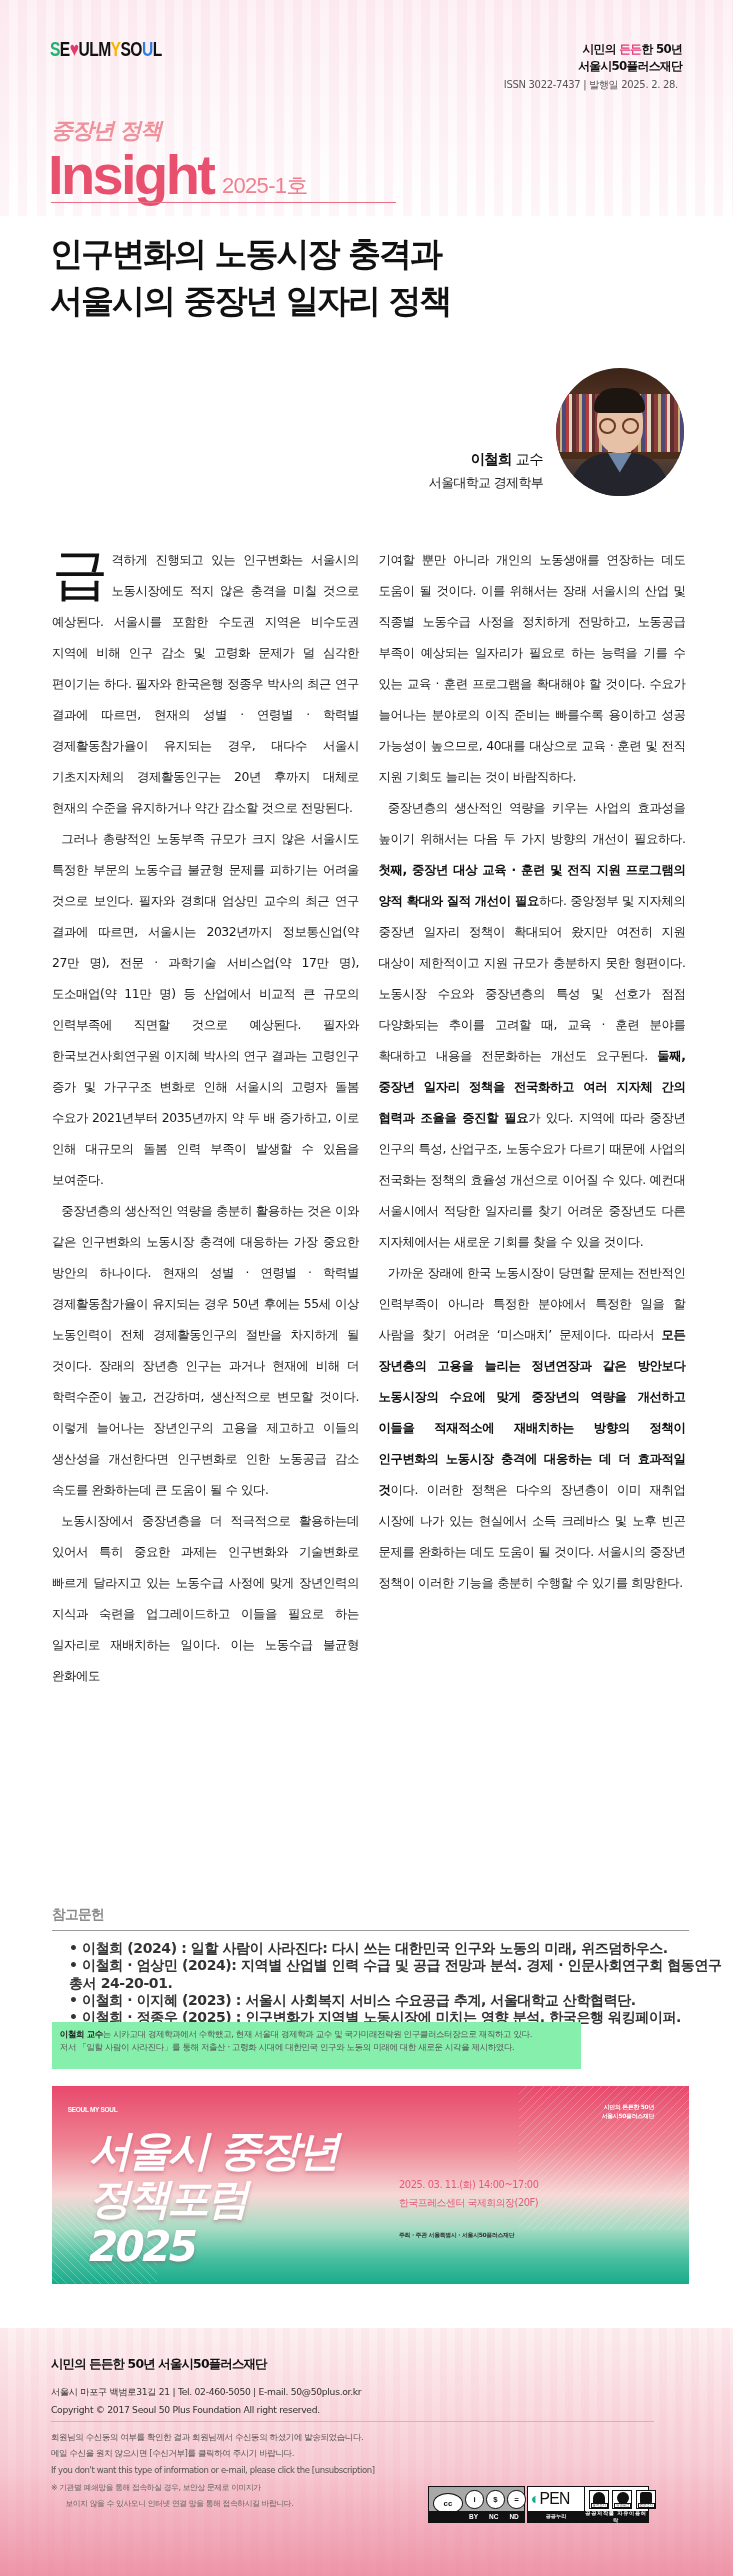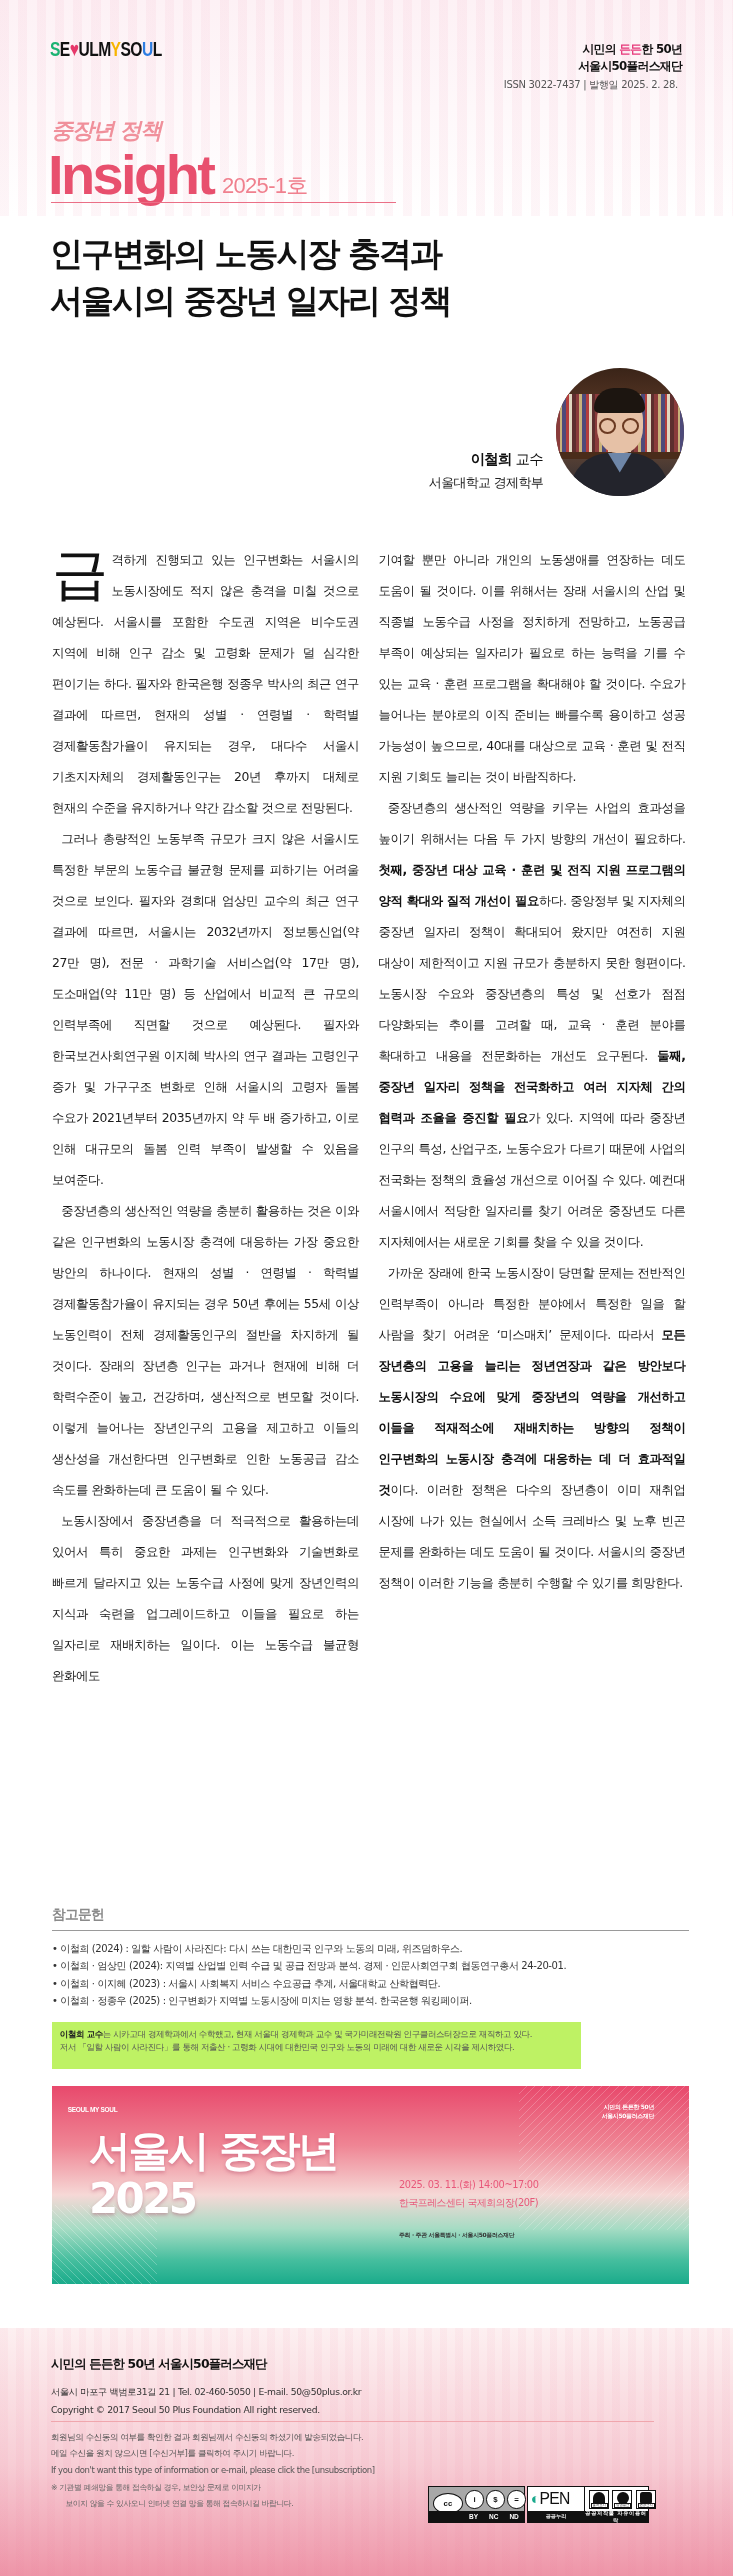--- a/index.html
+++ b/index.html
@@ -49,36 +49,36 @@
   .cols { position: absolute; left: 52px; top: 544px; width: 634px; display: flex; gap: 19.6px; }
   .col { width: 307px; font-size: 12.4px; line-height: 31px; color: #1a1a1a; letter-spacing: -0.4px; text-align: justify; word-break: keep-all; }
   .col p { text-indent: 0; }
   .col p.ind { text-indent: 9.2px; }
   .dropcap { float: left; font-size: 56px; line-height: 54px; font-weight: 400; margin: 2.6px 3.9px 0 0; color: #111; }
   .col b { font-weight: 700; color: #111; }
 
   
   .ref-title { position: absolute; left: 52px; top: 1906px; font-size: 13.7px; font-weight: 700; color: #8a8a8a; letter-spacing: -0.7px; }
   .ref-line { position: absolute; left: 52px; top: 1930px; width: 637px; height: 0.7px; background: #9a9a9a; }
-  .refs { position: absolute; left: 52px; top: 1940px; list-style: none; font-size: 10px; line-height: 17.3px; color: #333; letter-spacing: -0.4px; }
+  .refs { position: absolute; left: 69px; top: 1940px; list-style: none; font-size: 14px; line-height: 17.3px; color: #333; letter-spacing: -0.4px; font-weight: bold; }
   .refs li::before { content: "• "; }
-  .bio { position: absolute; left: 52px; top: 2022px; width: 529px; height: 47px; background: #bef264; padding: 5.9px 7.8px; font-size: 8.5px; line-height: 13px; color: #555; letter-spacing: -0.4px; }
+  .bio { position: absolute; left: 52px; top: 2022px; width: 529px; height: 47px; background: #86efac; padding: 5.9px 7.8px; font-size: 8.5px; line-height: 13px; color: #555; letter-spacing: -0.4px; }
   .bio b { color: #222; }
 
   
   .banner { position: absolute; left: 52px; top: 2086px; width: 637px; height: 198px; overflow: hidden;
     background: linear-gradient(180deg, #e8496c 0%, #ef8594 30%, #f6d8d6 55%, #a6dcc4 72%, #45be9e 88%, #1aab8b 100%); }
   .banner::after { content: ""; position: absolute; right: -39px; top: -26px; width: 209px; height: 170px;
     background: repeating-linear-gradient(135deg, rgba(255,255,255,0.22) 0 0.7px, rgba(255,255,255,0) 0.7px 5.9px);
     transform: rotate(0deg); }
   .banner::before { content: ""; position: absolute; left: -26px; bottom: -26px; width: 131px; height: 105px;
     background: repeating-linear-gradient(45deg, rgba(255,255,255,0.25) 0 0.7px, rgba(255,255,255,0) 0.7px 5.9px); }
   .bn-logo { position: absolute; left: 15.7px; top: 19.6px; font-family: "Liberation Sans", sans-serif; font-weight: 700; font-size: 6.5px; color: #fff; letter-spacing: -0.3px; }
   .bn-tag { position: absolute; right: 35px; top: 17px; text-align: right; font-size: 5.9px; line-height: 8.5px; color: #fff; font-weight: 700; letter-spacing: -0.3px; }
-  .bn-title { position: absolute; left: 37px; top: 41px; font-size: 42px; line-height: 48px; font-weight: 700; color: #fff; letter-spacing: -2.6px; text-shadow: 0 2px 3.9px rgba(160,40,80,0.35); z-index: 1; }
+  .bn-title { position: absolute; left: 37px; top: 41px; font-size: 42px; line-height: 48px; font-weight: 700; color: #fff; letter-spacing: -2.6px; text-shadow: 0 2px 3.9px rgba(160,40,80,0.35); z-index: 1; font-style: italic; }
   .bn-when { position: absolute; left: 347px; top: 90px; font-size: 9.8px; line-height: 18.3px; color: #e8587a; letter-spacing: -0.4px; z-index: 1; }
   .bn-host { position: absolute; left: 347px; top: 145px; font-size: 5.9px; color: #333; font-weight: 700; letter-spacing: -0.3px; z-index: 1; }
 
   
   .footer { position: absolute; left: 0; top: 2328px; width: 734px; height: 248px;
     background:
       repeating-linear-gradient(90deg, rgba(230,120,150,0.06) 0 7.8px, rgba(255,255,255,0) 7.8px 15.7px),
       linear-gradient(180deg, #fdf0f1 0%, #f7cdd5 55%, #ee95a8 100%); }
   .ft-org { position: absolute; left: 51px; top: 27.5px; font-size: 12.4px; font-weight: 700; color: #111; letter-spacing: -0.8px; }
   .ft-addr { position: absolute; left: 51px; top: 55px; font-size: 9.2px; line-height: 18.3px; color: #333; letter-spacing: -0.3px; }
@@ -181,20 +181,21 @@
 </div>
 
 <div class="banner">
   <div class="bn-logo">SEOUL MY SOUL</div>
   <div class="bn-tag">
     <div>시민의 든든한 50년</div>
     <div>서울시50플러스재단</div>
   </div>
   <div class="bn-title">
     <div>서울시 중장년</div>
+    <div>정책포럼</div>
     <div>2025</div>
   </div>
   <div class="bn-when">
     <div>2025. 03. 11.(화) 14:00~17:00</div>
     <div>한국프레스센터 국제회의장(20F)</div>
   </div>
   <div class="bn-host">주최 · 주관   서울특별시 · 서울시50플러스재단</div>
 </div>
 
 <div class="footer">

